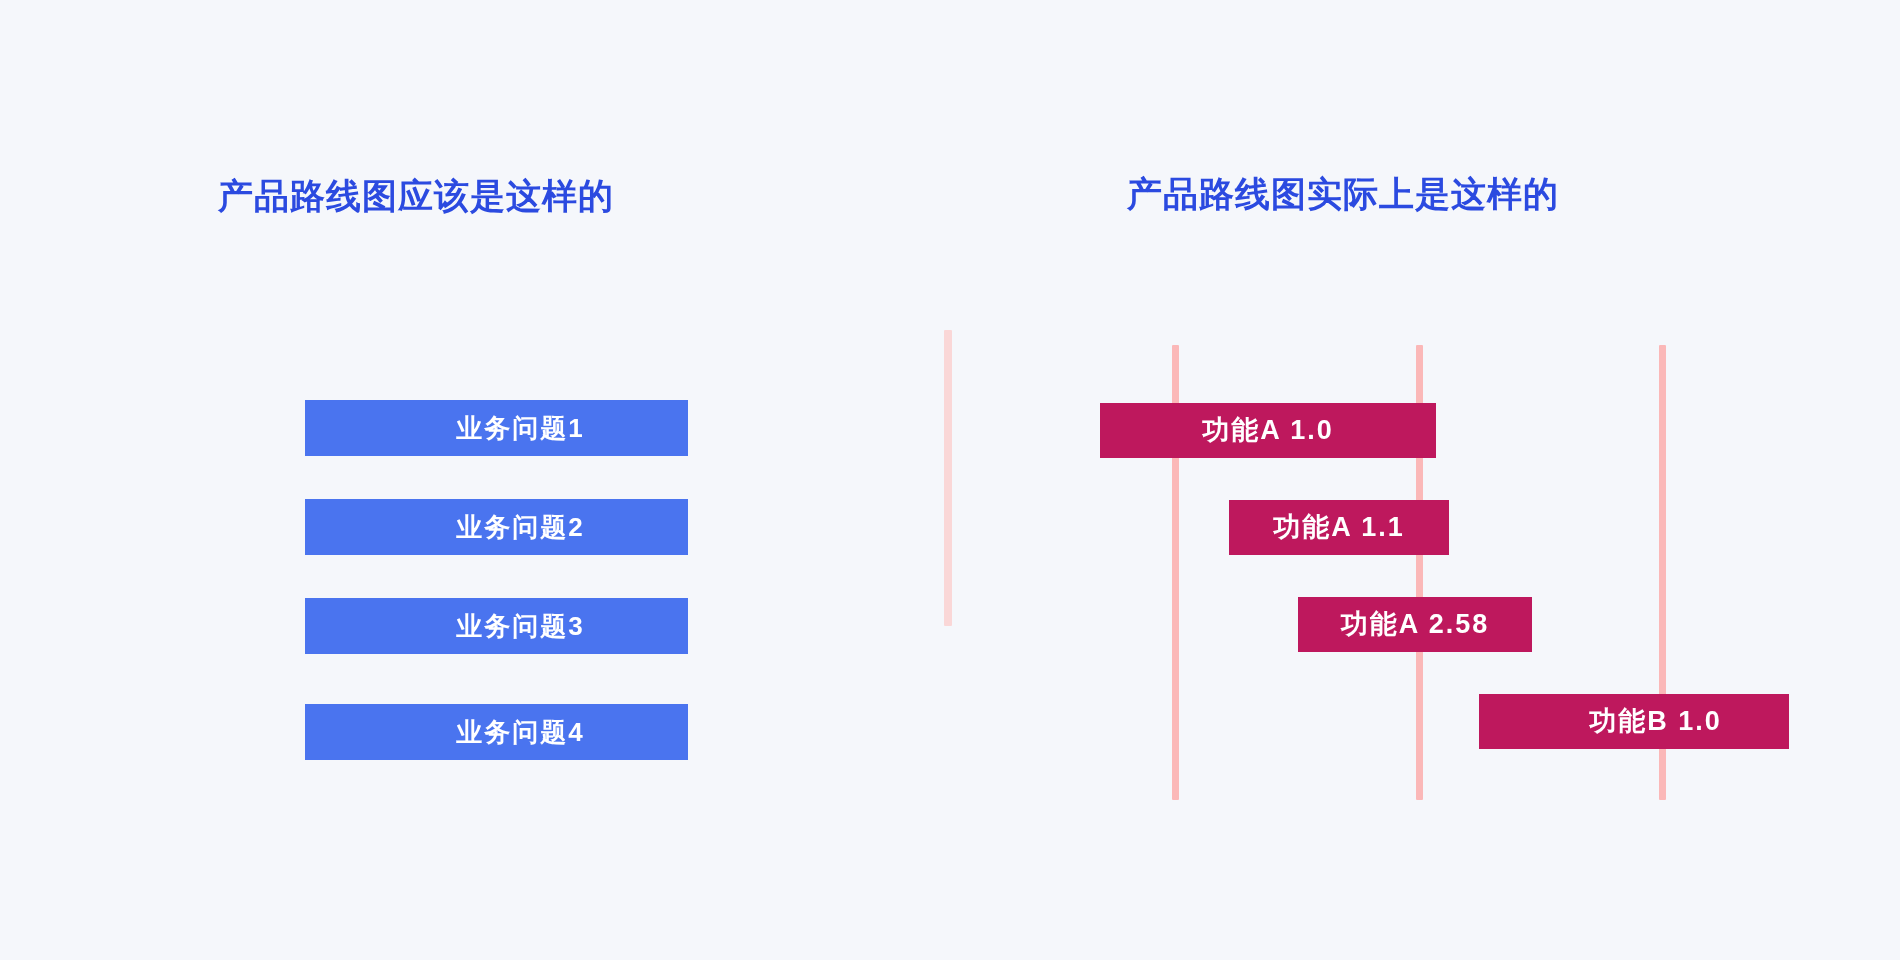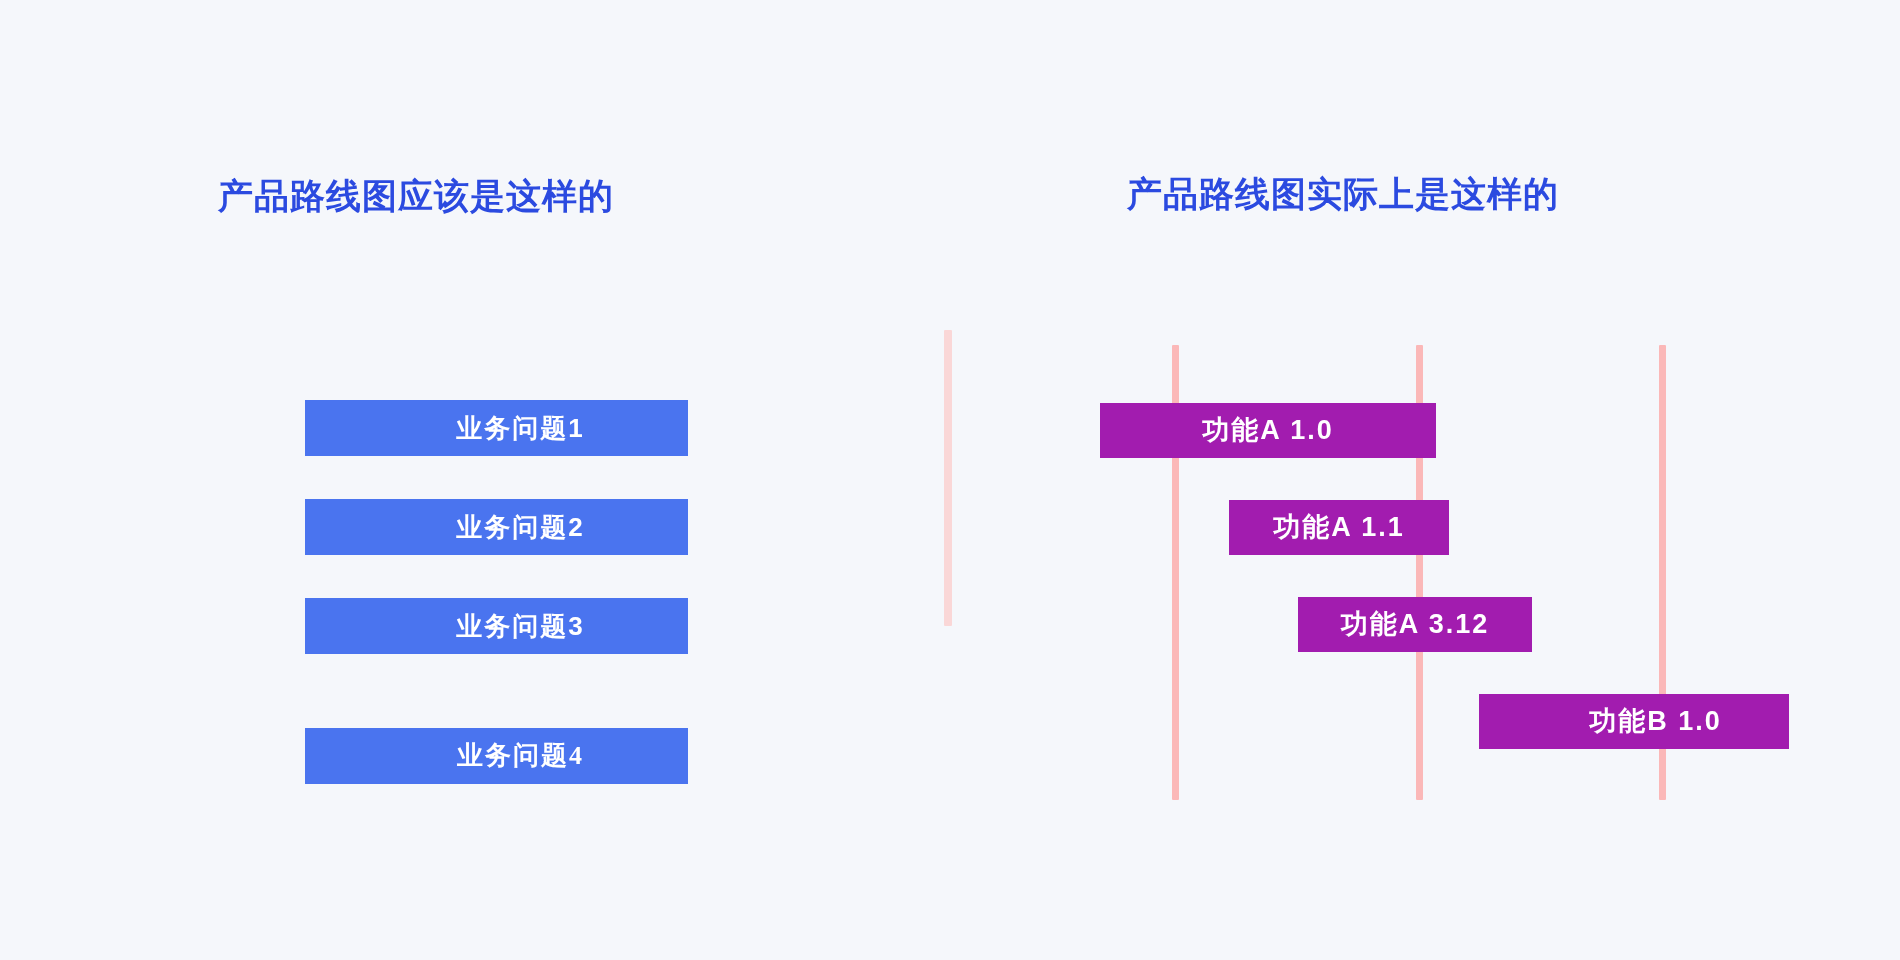--- a/index.html
+++ b/index.html
@@ -50,21 +50,21 @@
   .issue-box .label {
     color: #ffffff;
     font-size: 26px;
     font-weight: bold;
     letter-spacing: 2px;
     line-height: 1;
   }
   #issue-0 { top: 400px; }
   #issue-1 { top: 499px; }
   #issue-2 { top: 598px; }
-  #issue-3 { top: 728px; font-family: Liberation Serif, serif; }
+  #issue-3 { top: 704px; }
 
   
   #center-divider {
     position: absolute;
     left: 944px;
     top: 330px;
     width: 8px;
     height: 296px;
     background: #fad7d7;
     border-radius: 1px;
@@ -80,21 +80,21 @@
     border-radius: 1px;
   }
   #rule-0 { left: 1172px; }
   #rule-1 { left: 1416px; }
   #rule-2 { left: 1659px; }
 
   
   .gantt-bar {
     position: absolute;
     height: 55px;
-    background: #a21caf;
+    background: #be185d;
     display: flex;
     align-items: center;
     justify-content: center;
   }
   .gantt-bar .label {
     color: #ffffff;
     font-size: 27px;
     font-weight: bold;
     letter-spacing: 2px;
     line-height: 1;
@@ -133,19 +133,19 @@
   <div class="timeline-rule" id="rule-1"></div>
   <div class="timeline-rule" id="rule-2"></div>
 
   <div class="gantt-bar" id="bar-0">
     <span class="label">功能A 1.0</span>
   </div>
   <div class="gantt-bar" id="bar-1">
     <span class="label">功能A 1.1</span>
   </div>
   <div class="gantt-bar" id="bar-2">
-    <span class="label">功能A 3.12</span>
+    <span class="label">功能A 2.58</span>
   </div>
   <div class="gantt-bar" id="bar-3">
     <span class="label">功能B 1.0</span>
   </div>
 
 </div>
 
 </body></html>

